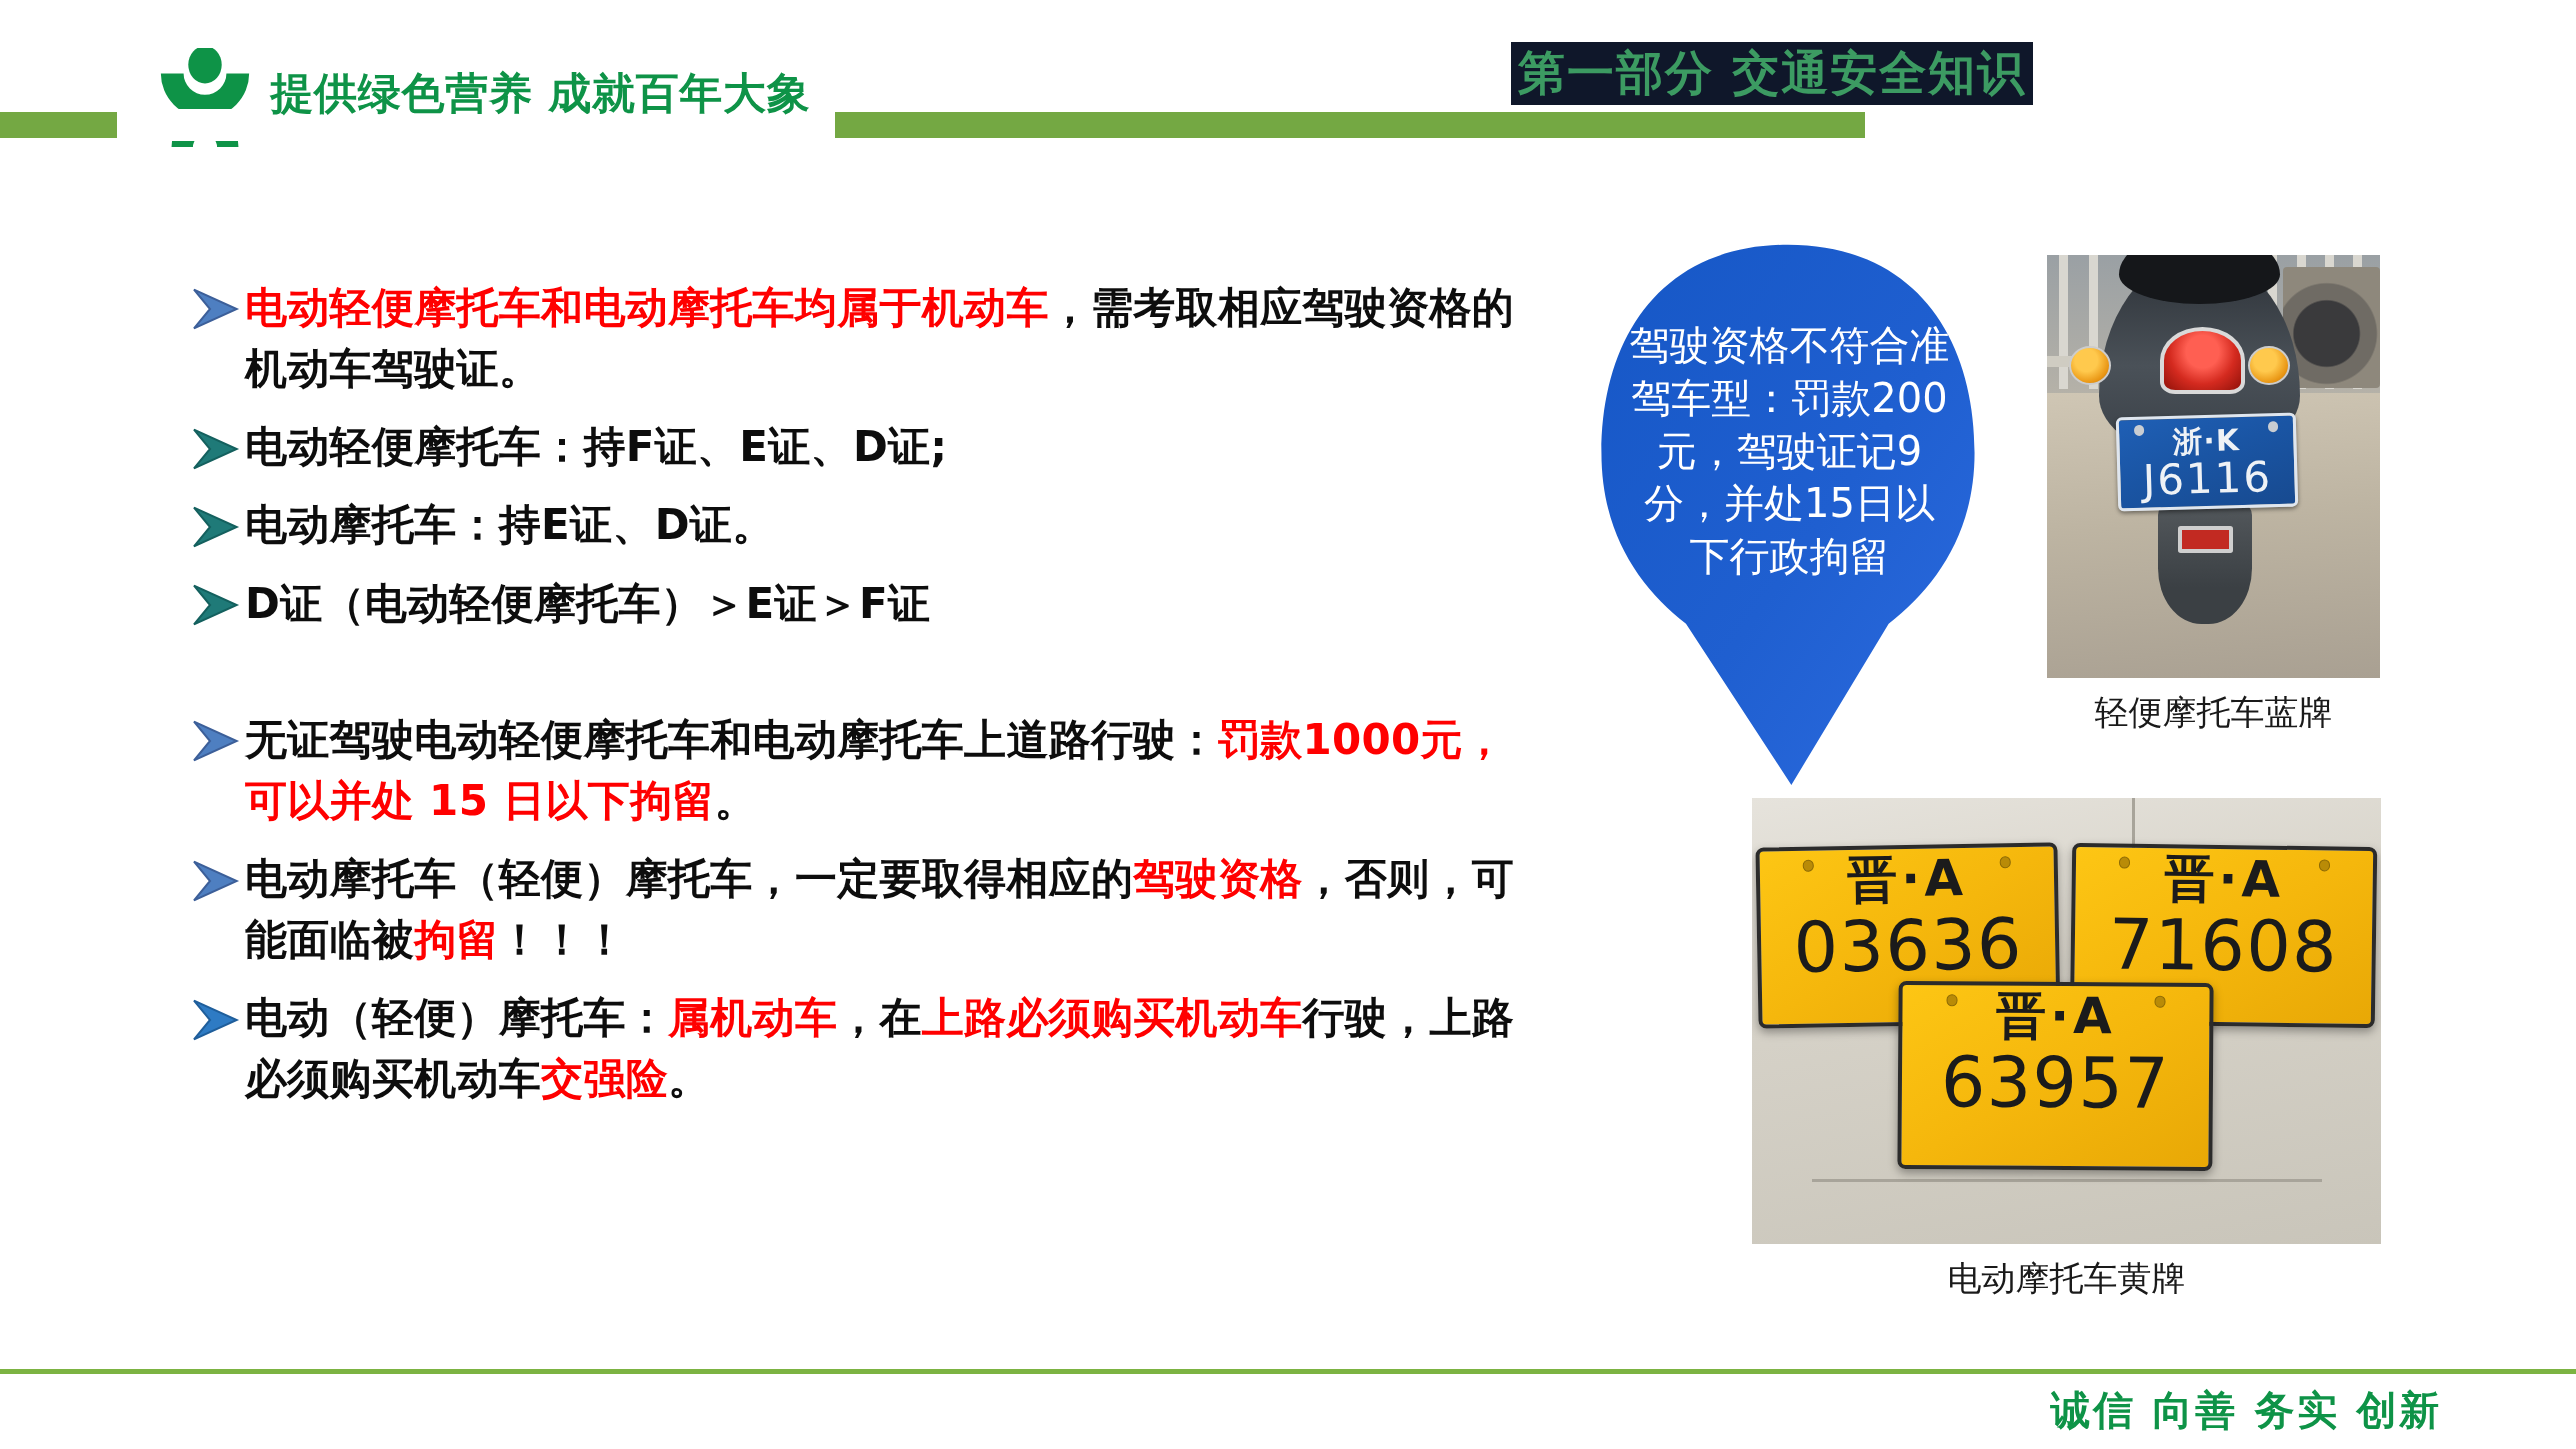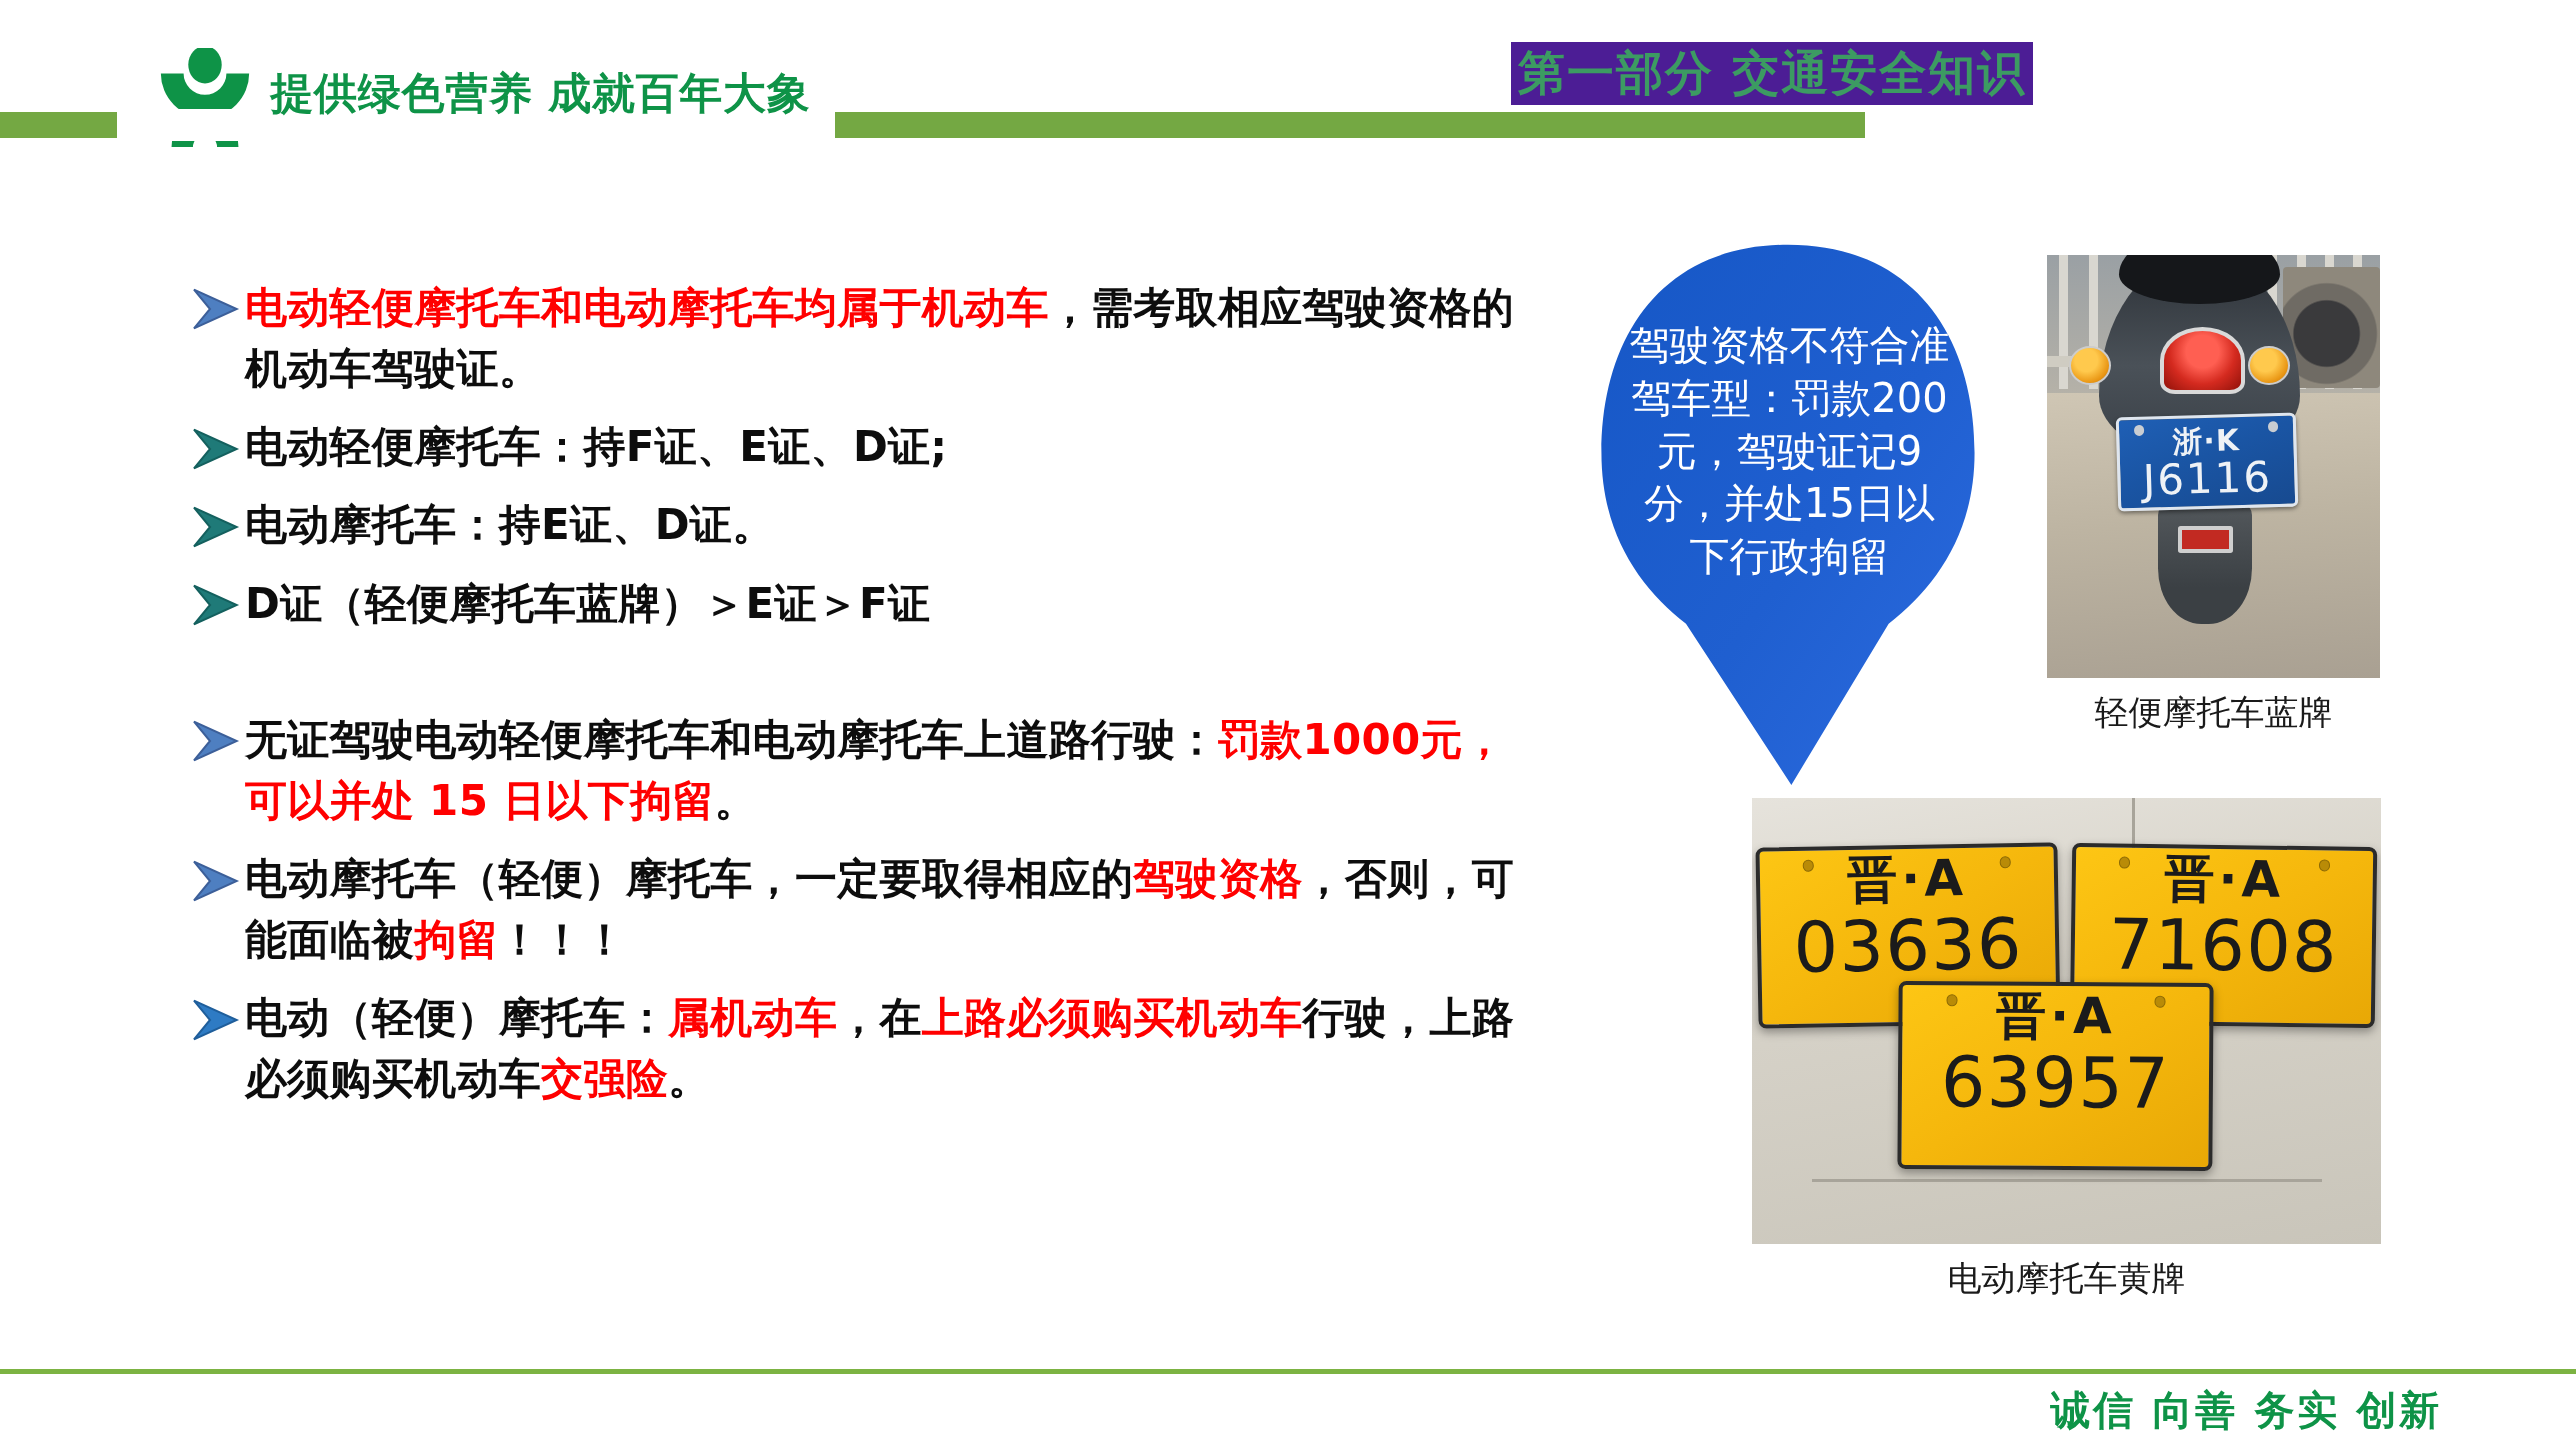--- a/index.html
+++ b/index.html
@@ -24,21 +24,21 @@
     font-size:43px;font-weight:bold;color:#0E9347;
     letter-spacing:0.7px;white-space:nowrap;
     font-family:"DejaVu Sans","Liberation Sans",sans-serif;
     background:#ffffff;padding:0 9.4px 0 5.4px;z-index:3;
   }
   #header-title{
     position:absolute;right:141px;top:34px;
     font-size:47px;font-weight:bold;color:#3C9B62;
     letter-spacing:2px;white-space:nowrap;z-index:3;
     font-family:"DejaVu Sans","Liberation Sans",sans-serif;
-    background:#4c1d95;padding:0 6.7px;
+    background:#0f172a;padding:0 6.7px;
   }
   
   .bar-mask{position:absolute;top:101px;height:32px;background:#ffffff;z-index:2;}
   #mask-left{left:117px;width:718px;}
   #mask-right{left:1865px;width:711px;}
 
   
   #bullets{
     position:absolute;left:171px;top:268px;width:1375px;margin-top:10px;
   }
@@ -206,21 +206,21 @@
     </span>
     <span class="btext">电动摩托车：持E证、D证。</span>
   </div>
 
   <div class="bullet">
     <span class="marker">
       <svg width="52" height="44" viewBox="0 0 78 66">
         <path d="M6 4 L70 33 L6 62 L30 33 Z" fill="#1F7A78" stroke="#14605E" stroke-width="3"></path>
       </svg>
     </span>
-    <span class="btext">D证（轻便摩托车蓝牌）＞E证＞F证</span>
+    <span class="btext">D证（电动轻便摩托车）＞E证＞F证</span>
   </div>
 
   <div class="spacer-gap"></div>
 
   <div class="bullet">
     <span class="marker">
       <svg width="52" height="44" viewBox="0 0 78 66">
         <path d="M6 4 L70 33 L6 62 L30 33 Z" fill="#4E7FC1" stroke="#3C5F99" stroke-width="3"></path>
       </svg>
     </span>

